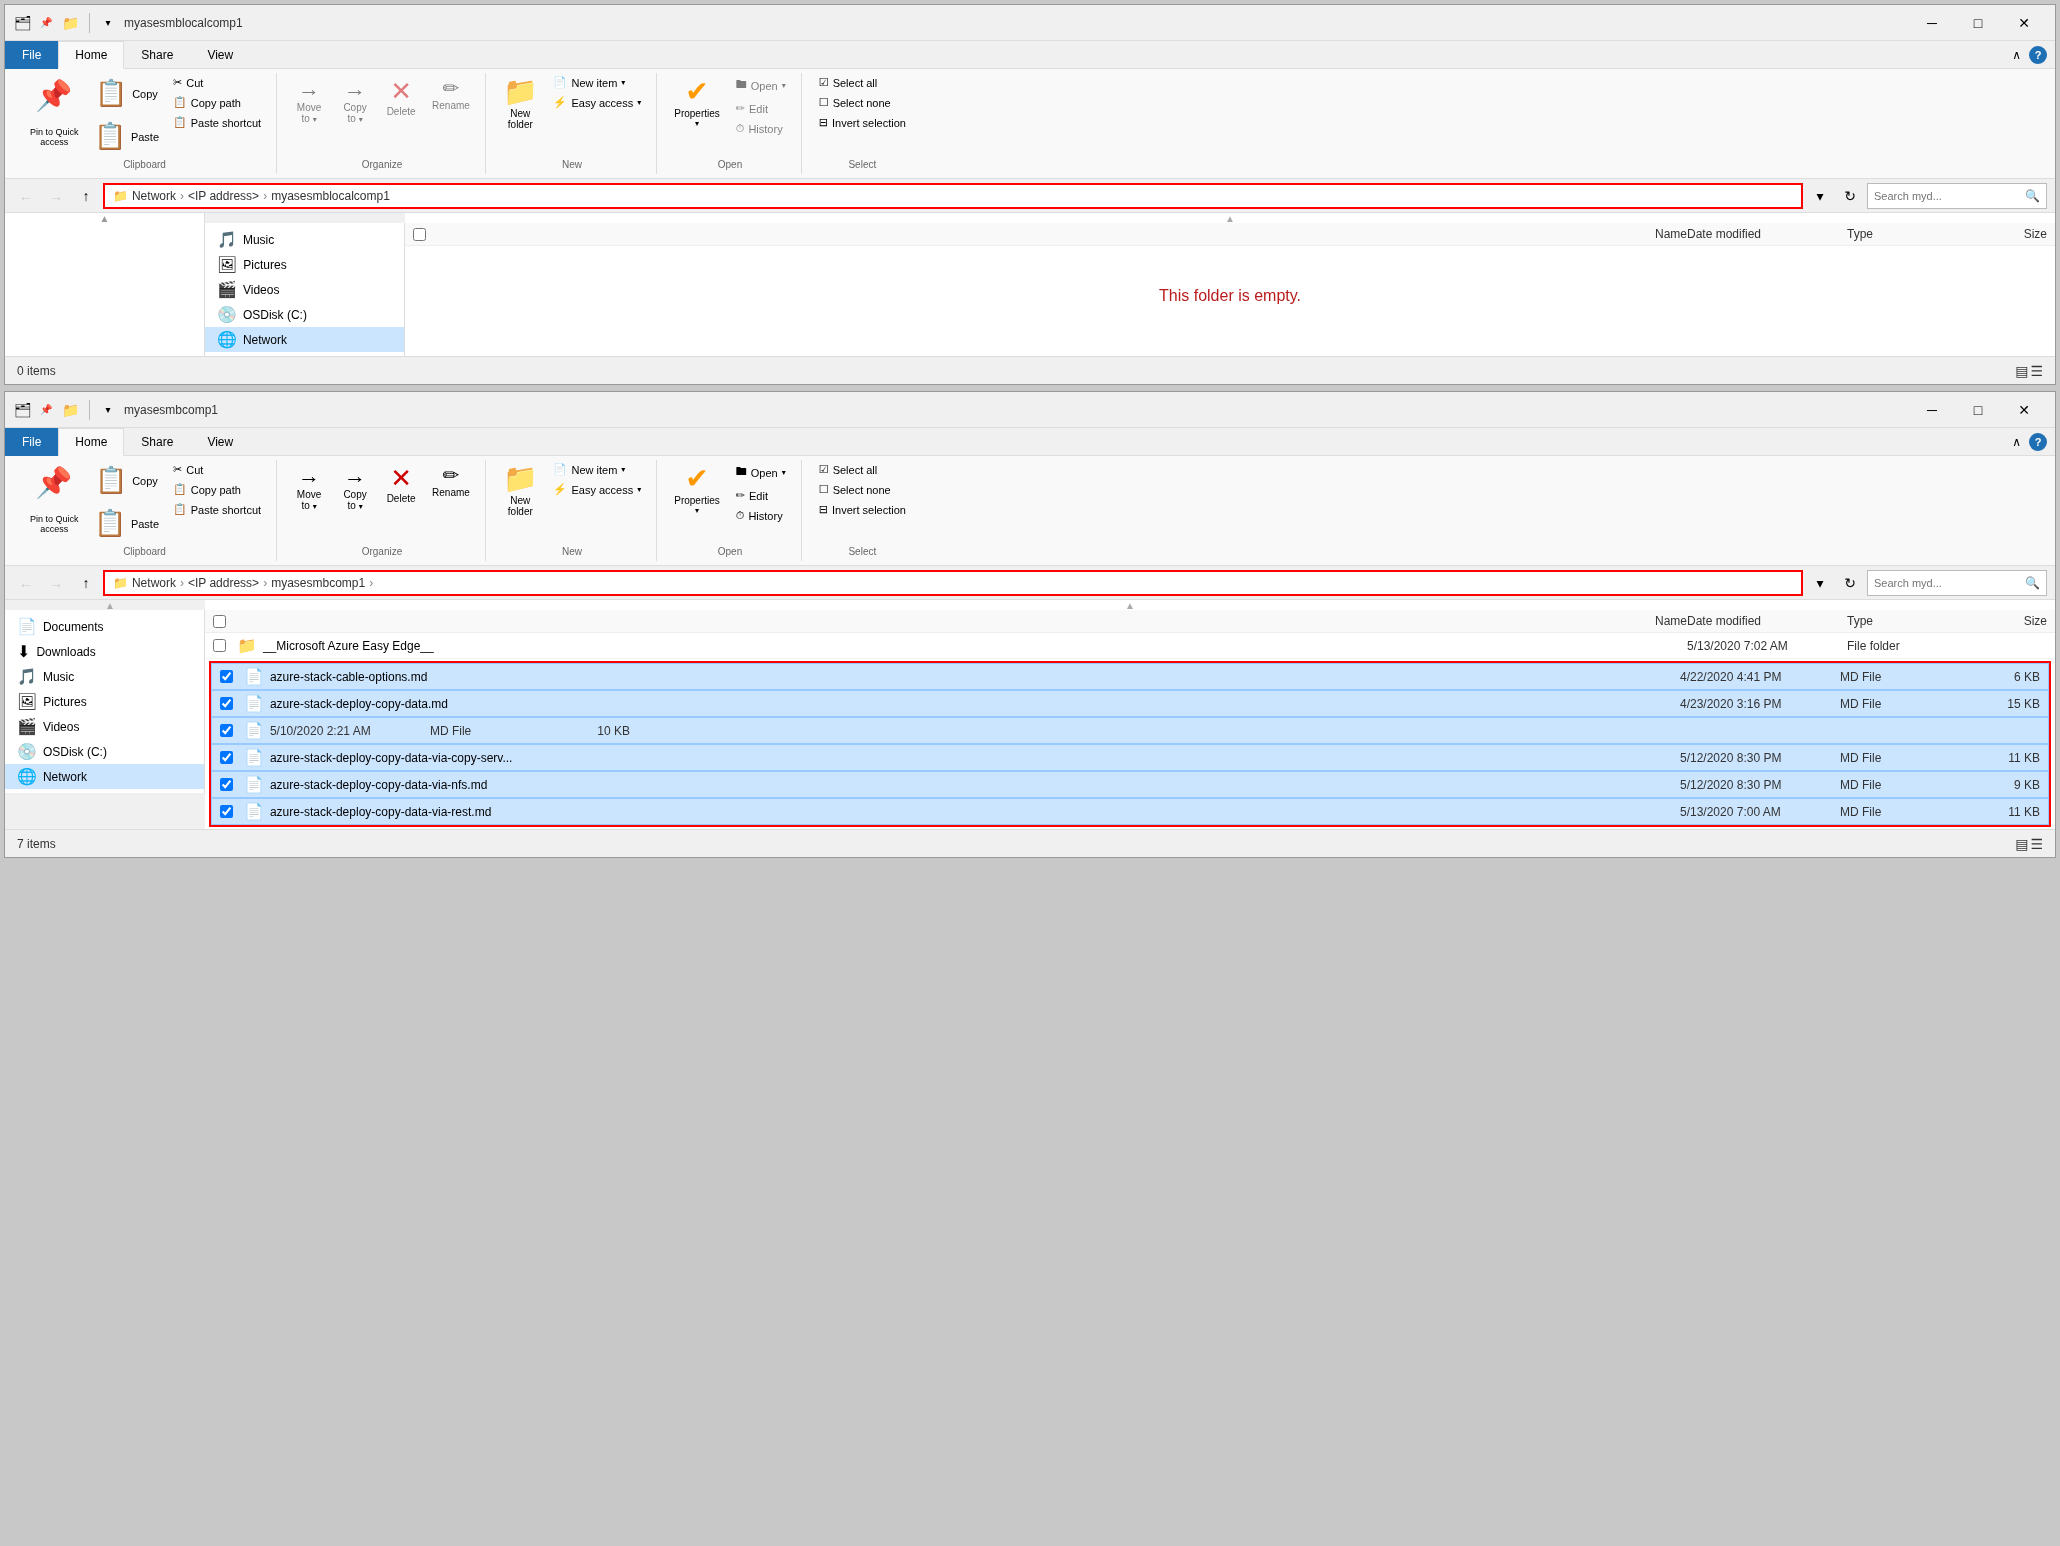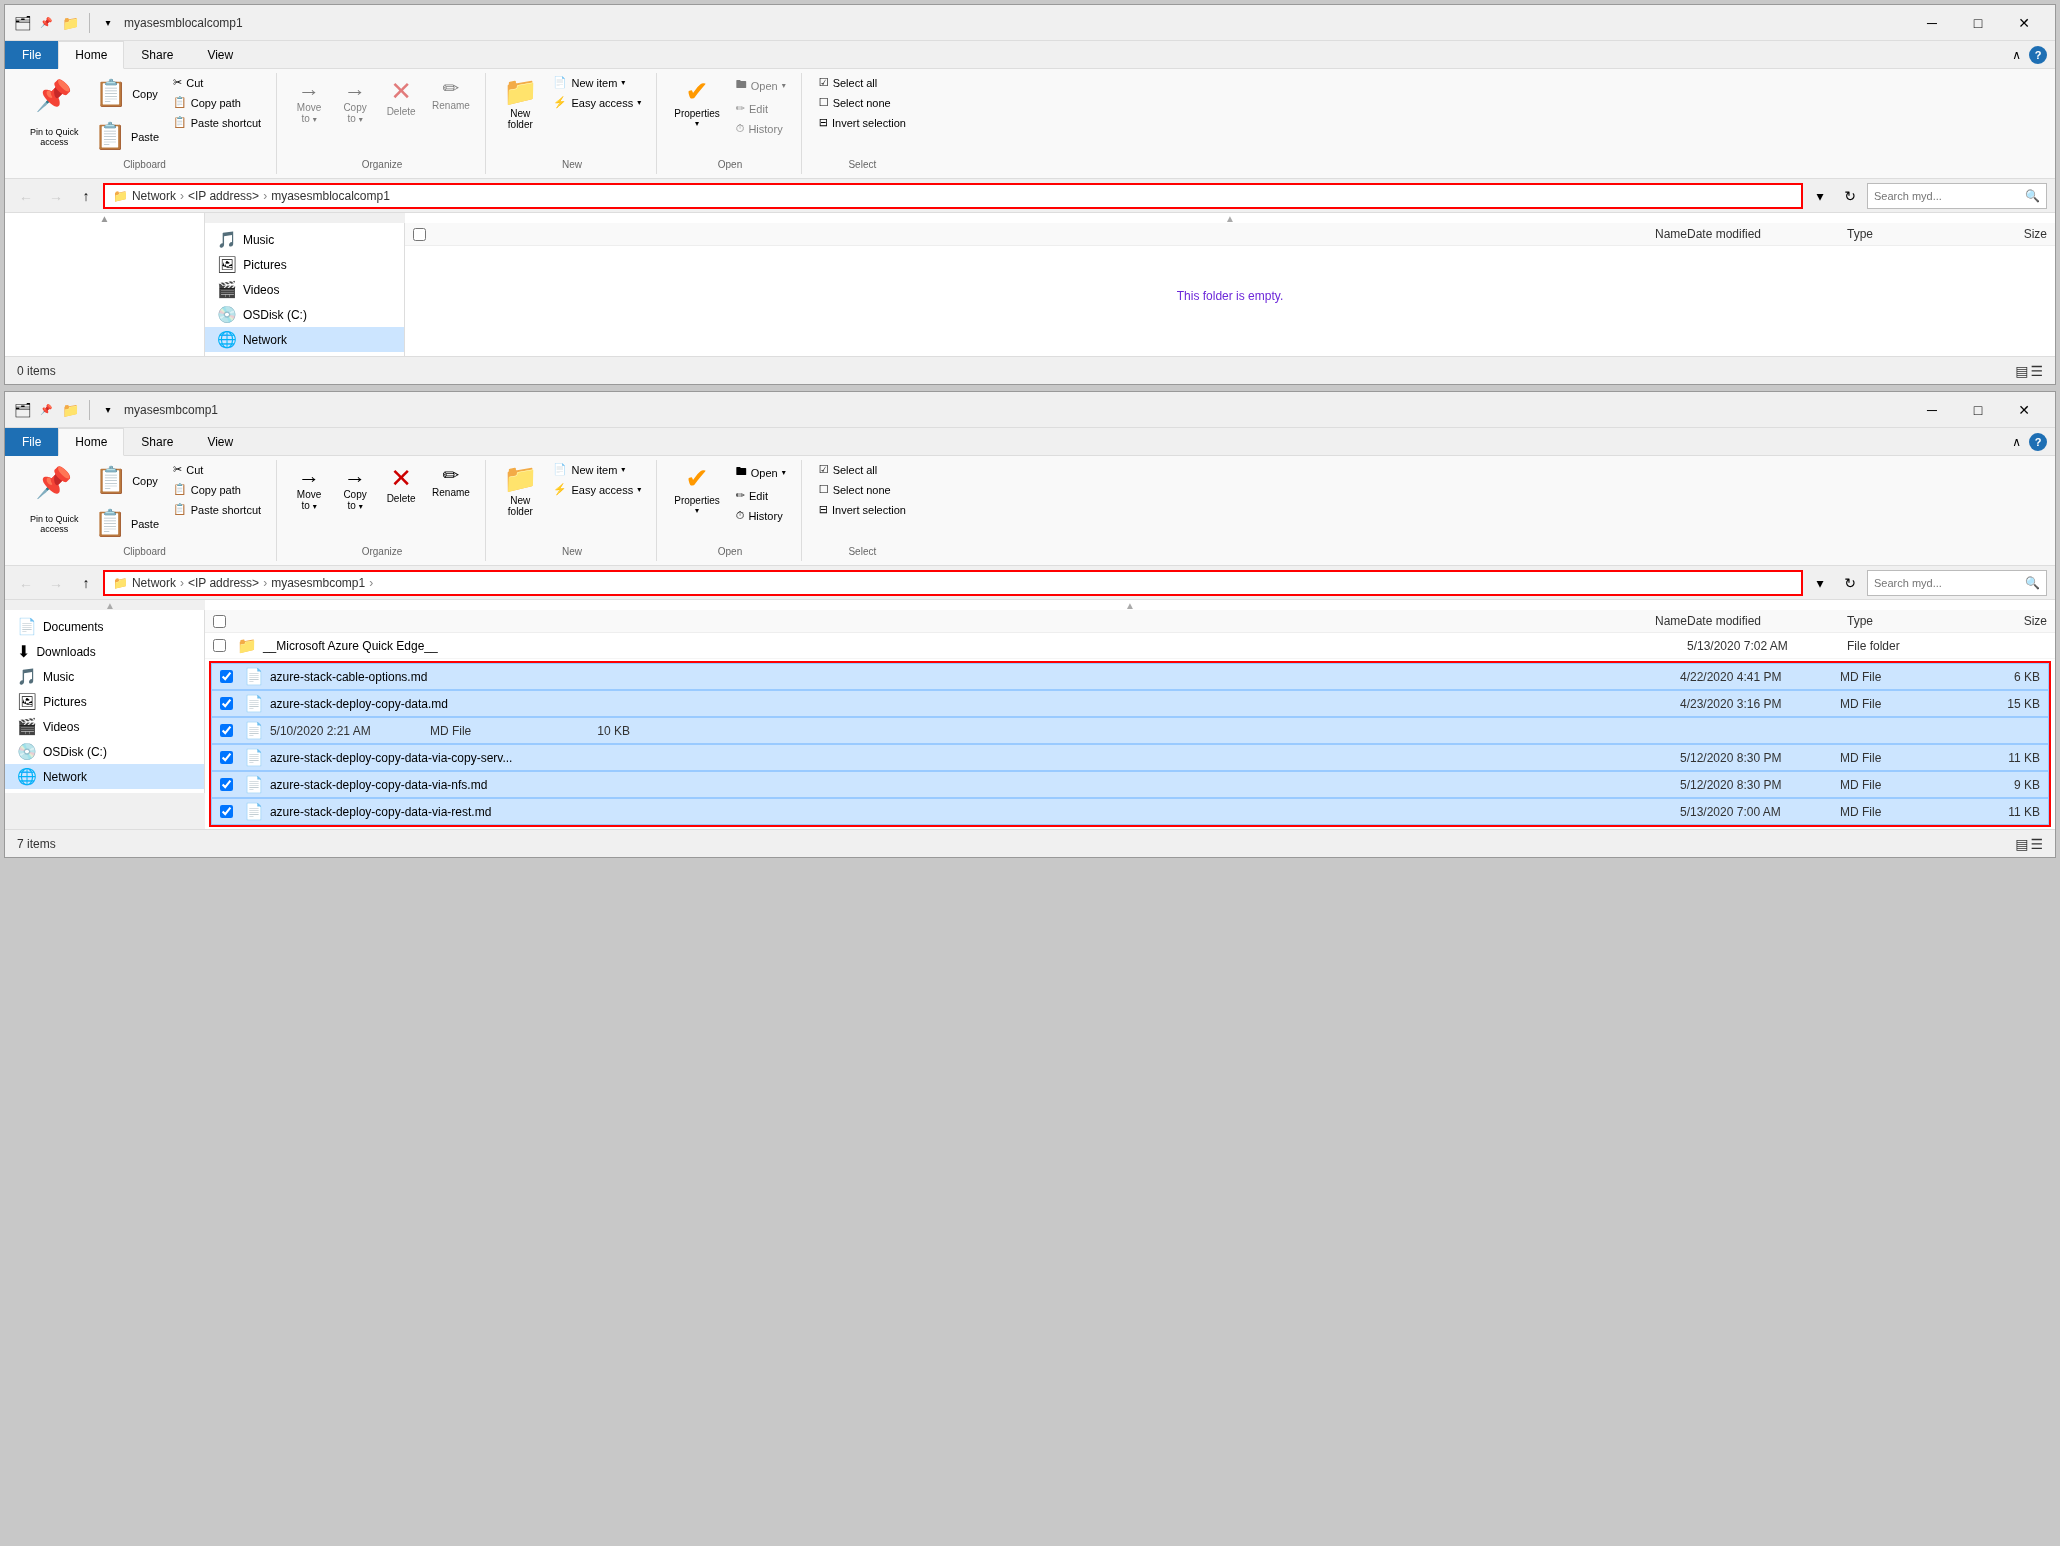--- a/index.html
+++ b/index.html
@@ -60,21 +60,21 @@
     .file-col-date { width: 160px; }
     .file-col-type { width: 120px; }
     .file-col-size { width: 80px; text-align: right; }
     .file-row { display: flex; align-items: center; padding: 3px 8px; border-bottom: 1px solid #f5f5f5; }
     .file-row.selected { background: #cce5ff; border: 1px solid #99caff; }
     .file-icon { font-size: 16px; margin-right: 6px; }
     .file-name { flex: 1; font-size: 12px; min-width: 200px; }
     .file-date { width: 160px; font-size: 12px; color: #333; }
     .file-type { width: 120px; font-size: 12px; color: #333; }
     .file-size { width: 80px; font-size: 12px; color: #333; text-align: right; }
-    .empty-msg { display: flex; align-items: center; justify-content: center; height: 100px; font-size: 12px; color: #6d28d9; }
+    .empty-msg { display: flex; align-items: center; justify-content: center; height: 100px; font-size: 16px; color: #b91c1c; }
     .statusbar { height: 28px; background: #f0f0f0; border-top: 1px solid #ddd; display: flex; align-items: center; padding: 0 12px; font-size: 12px; color: #333; }
 
     
     .highlight-border { border: 2px solid red !important; }
 
     .check-col { width: 24px; display: flex; align-items: center; }
     
     .window-top { margin-bottom: 2px; }
   </style>
 </head>
@@ -541,21 +541,21 @@
         <div class="file-col file-col-type">Type</div>
         <div class="file-col file-col-size">Size</div>
       </div>
 
       <div id="file-rows-2">
           <div class="file-row">
     <div class="check-col">
               <input type="checkbox" style="">
             </div>
     <span class="file-icon">📁</span>
-    <span class="file-name">__Microsoft Azure Quick Edge__</span>
+    <span class="file-name">__Microsoft Azure Easy Edge__</span>
     <span class="file-date">5/13/2020 7:02 AM</span>
     <span class="file-type">File folder</span>
     <span class="file-size"></span>
   </div>
           <div style="border: 2px solid red; margin: 2px 4px;">
             <div class="file-row selected" style="">
     <div class="check-col">
                 <input type="checkbox" checked="" style="">
               </div>
     <span class="file-icon">📄</span>

